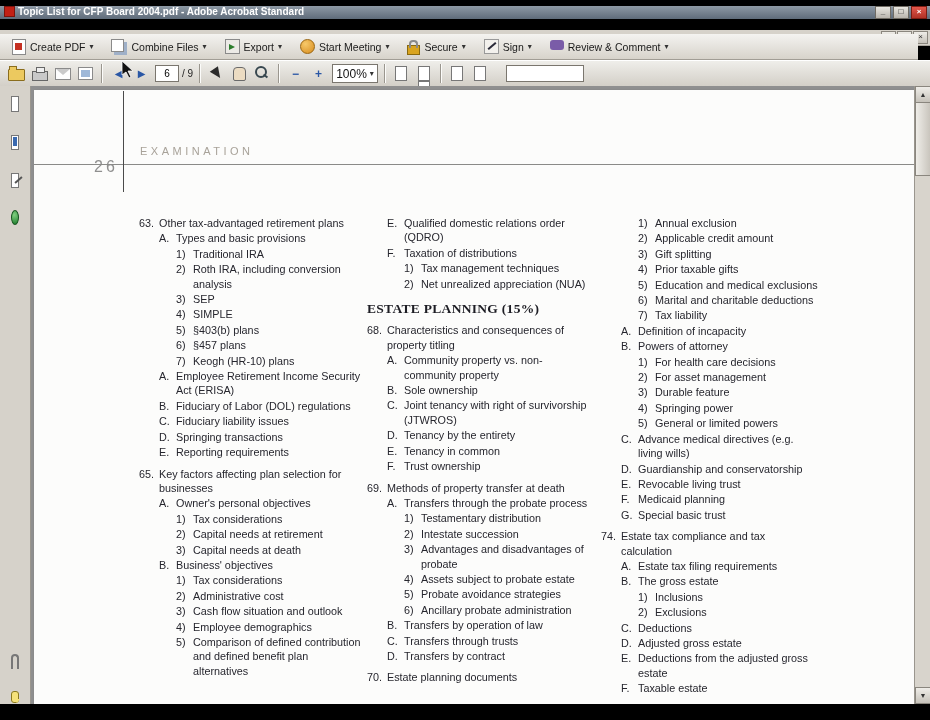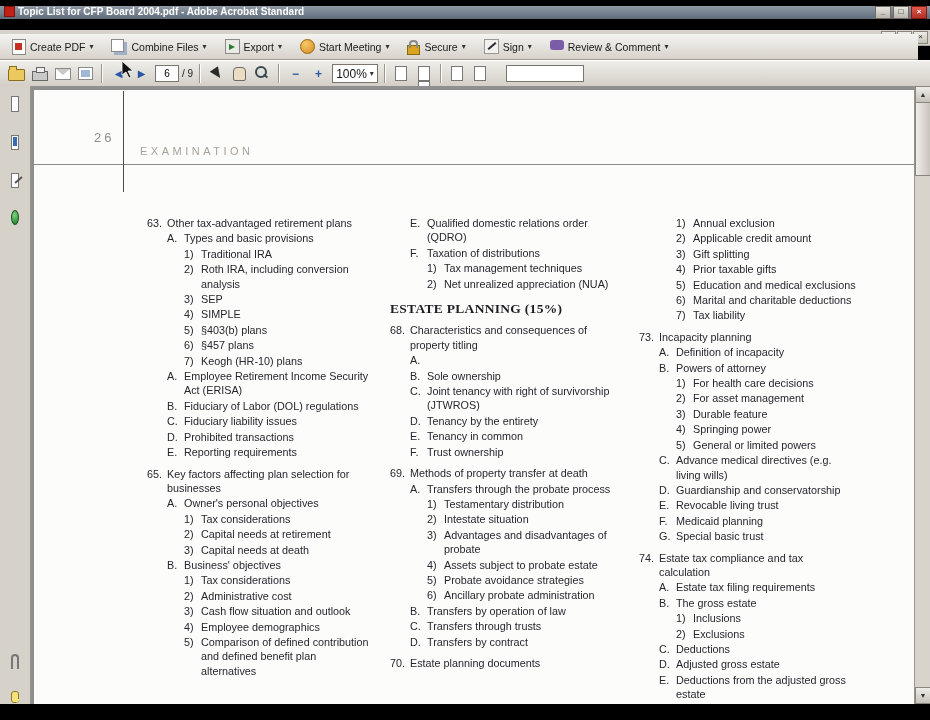--- a/index.html
+++ b/index.html
@@ -99,26 +99,26 @@
   .p-signature{width:13px;height:13px;background:#fff;border:1px solid #777;position:relative;}
   .p-signature::before{content:"";position:absolute;left:2px;top:5px;width:9px;height:2px;background:#555;transform:rotate(-40deg);}
   .p-howto{width:13px;height:13px;border-radius:50%;background:radial-gradient(circle at 35% 30%,#7fcf7f,#1e7d2c);border:1px solid #14551e;}
   .p-clip{width:7px;height:13px;border:2px solid #777;border-radius:4px 4px 0 0;border-bottom:none;}
   .p-comment{width:14px;height:10px;background:#f5e27a;border:1px solid #8a7a20;border-radius:3px;position:relative;}
   .p-comment::after{content:"";position:absolute;bottom:-4px;left:2px;border:3px solid transparent;border-top:4px solid #f5e27a;}
 
   .docarea{flex:1;position:relative;overflow:hidden;}
   .page{position:absolute;left:3px;top:4px;width:880px;height:900px;background:#fcfcfb;
     box-shadow:2px 2px 3px rgba(0,0,0,0.45);}
-  .pg-num{position:absolute;left:60px;top:40px;color:#8f8f8f;font-size:13px;letter-spacing:3px;}
+  .pg-num{position:absolute;left:60px;top:68px;color:#8f8f8f;font-size:16px;letter-spacing:3px;}
   .pg-header{position:absolute;left:106px;top:55px;color:#a8a299;font-size:11px;letter-spacing:3.5px;}
   .header-rule{position:absolute;left:0;right:0;top:74px;height:1px;background:#8a8a88;}
   .vline{position:absolute;left:89px;top:1px;width:1px;height:101px;background:#4a4a4a;}
 
-  .columns{position:absolute;left:113px;top:126px;display:flex;gap:15px;}
+  .columns{position:absolute;left:105px;top:126px;display:flex;}
   .col{font-size:10.8px;line-height:14.4px;color:#26262e;}
   .col[data-column="0"]{width:222px;margin-right:6px;}
   .col[data-column="1"]{width:227px;margin-right:7px;}
   .col[data-column="2"]{width:218px;}
 
   .titem{display:flex;margin-bottom:1px;}
   .titem .lb{flex:0 0 17px;}
   .titem.n{margin-top:7px;}
   .titem.n .lb{flex-basis:20px;}
   .titem.a{padding-left:20px;}
@@ -350,21 +350,21 @@
               <div class="titem a">
                 <span class="lb">B.</span>
                 <span class="tx">Fiduciary of Labor (DOL) regulations</span>
               </div>
               <div class="titem a">
                 <span class="lb">C.</span>
                 <span class="tx">Fiduciary liability issues</span>
               </div>
               <div class="titem a">
                 <span class="lb">D.</span>
-                <span class="tx">Prohibited transactions</span>
+                <span class="tx">Springing transactions</span>
               </div>
               <div class="titem a">
                 <span class="lb">E.</span>
                 <span class="tx">Reporting requirements</span>
               </div>
               <div class="titem n">
                 <span class="lb">65.</span>
                 <span class="tx">Key factors affecting plan selection for businesses</span>
               </div>
               <div class="titem a">
@@ -427,20 +427,21 @@
               </div>
               <div class="titem heading">
                 <span class="tx">ESTATE PLANNING (15%)</span>
               </div>
               <div class="titem n">
                 <span class="lb">68.</span>
                 <span class="tx">Characteristics and consequences of property titling</span>
               </div>
               <div class="titem a">
                 <span class="lb">A.</span>
+                <span class="tx">Community property vs. non-community property</span>
               </div>
               <div class="titem a">
                 <span class="lb">B.</span>
                 <span class="tx">Sole ownership</span>
               </div>
               <div class="titem a">
                 <span class="lb">C.</span>
                 <span class="tx">Joint tenancy with right of survivorship (JTWROS)</span>
               </div>
               <div class="titem a">
@@ -462,21 +463,21 @@
               <div class="titem a">
                 <span class="lb">A.</span>
                 <span class="tx">Transfers through the probate process</span>
               </div>
               <div class="titem p">
                 <span class="lb">1)</span>
                 <span class="tx">Testamentary distribution</span>
               </div>
               <div class="titem p">
                 <span class="lb">2)</span>
-                <span class="tx">Intestate situation</span>
+                <span class="tx">Intestate succession</span>
               </div>
               <div class="titem p">
                 <span class="lb">3)</span>
                 <span class="tx">Advantages and disadvantages of probate</span>
               </div>
               <div class="titem p">
                 <span class="lb">4)</span>
                 <span class="tx">Assets subject to probate estate</span>
               </div>
               <div class="titem p">
@@ -525,24 +526,20 @@
                 <span class="lb">5)</span>
                 <span class="tx">Education and medical exclusions</span>
               </div>
               <div class="titem p">
                 <span class="lb">6)</span>
                 <span class="tx">Marital and charitable deductions</span>
               </div>
               <div class="titem p">
                 <span class="lb">7)</span>
                 <span class="tx">Tax liability</span>
-              </div>
-              <div class="titem n">
-                <span class="lb">73.</span>
-                <span class="tx">Incapacity planning</span>
               </div>
               <div class="titem a">
                 <span class="lb">A.</span>
                 <span class="tx">Definition of incapacity</span>
               </div>
               <div class="titem a">
                 <span class="lb">B.</span>
                 <span class="tx">Powers of attorney</span>
               </div>
               <div class="titem p">

